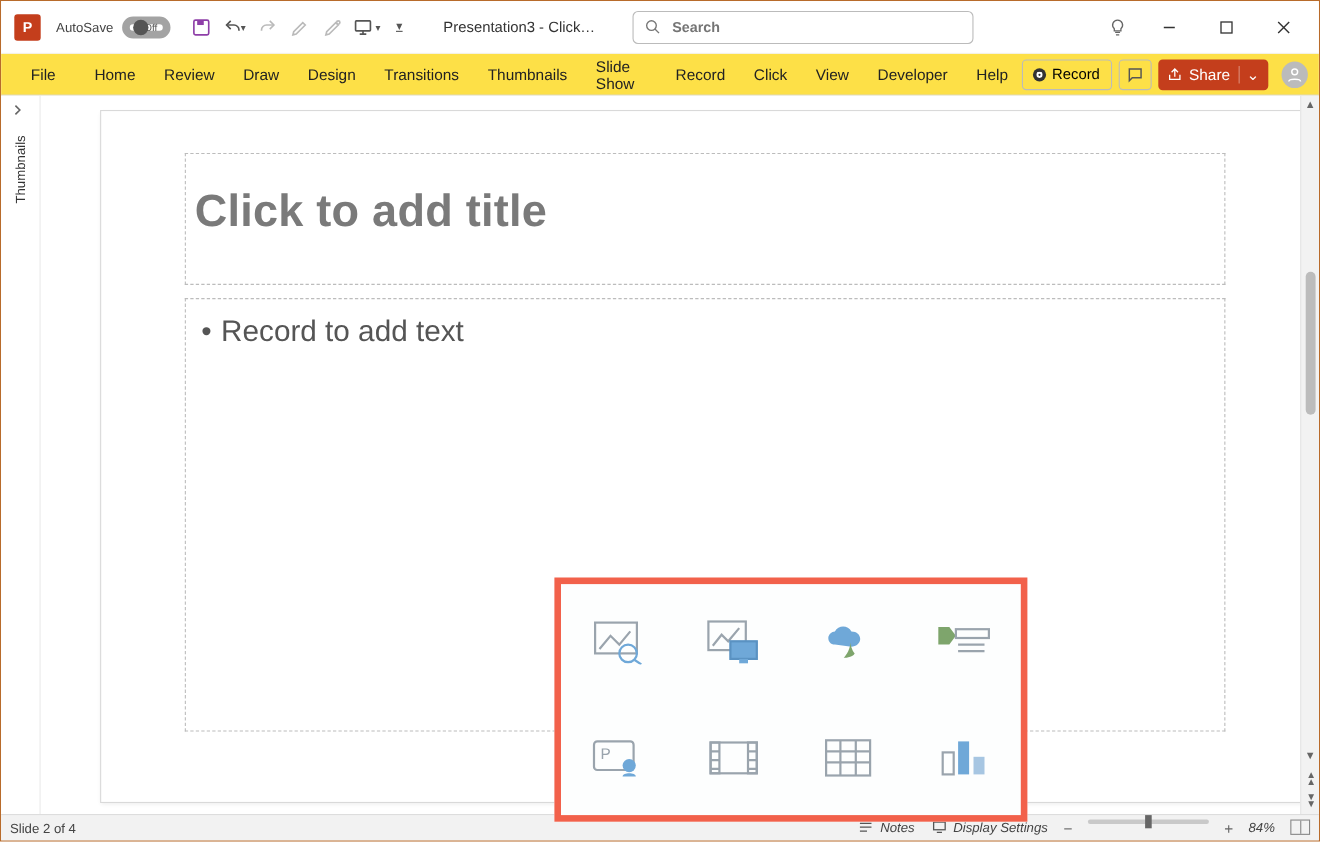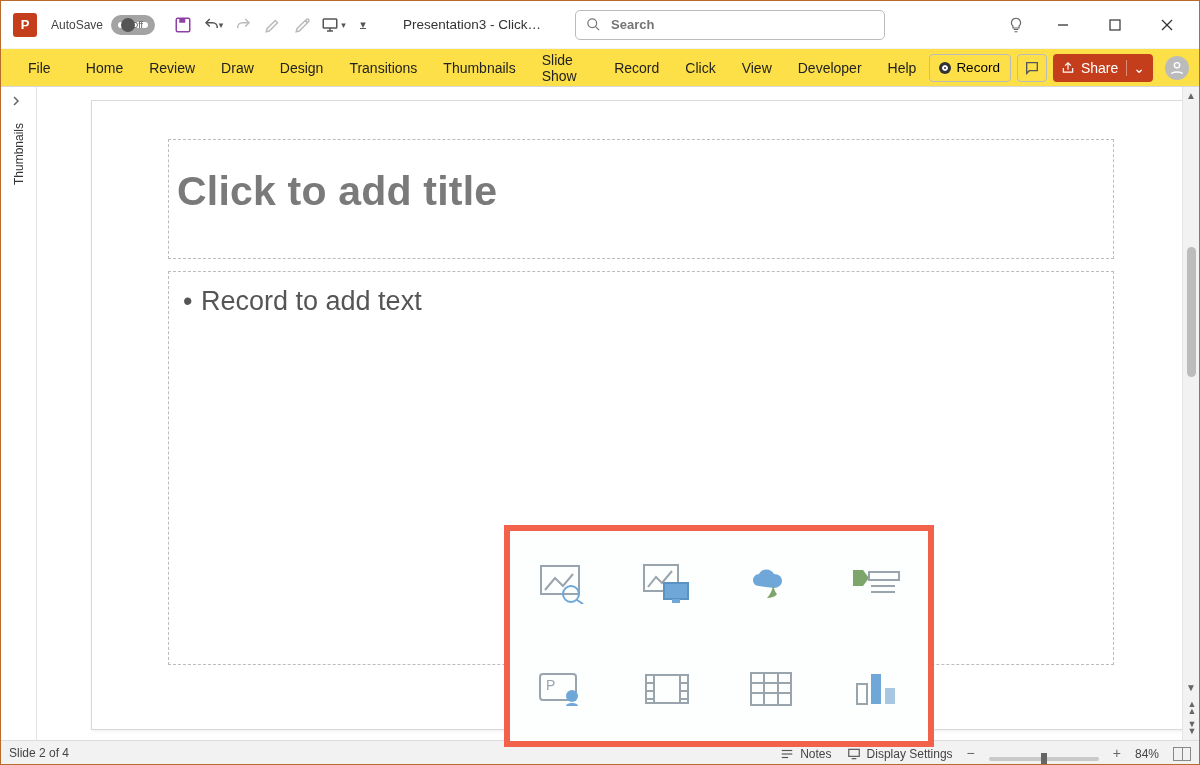--- a/index.html
+++ b/index.html
@@ -53,21 +53,21 @@
 
   .vscroll{ width:17px; background:#f2f2f2; border-left:1px solid #e4e4e4; position:relative;}
   .vscroll .arrow{ position:absolute; left:0; width:100%; height:17px; display:flex; align-items:center; justify-content:center; color:#666; font-size:10px;}
   .vscroll .arrow.up{ top:0;} .vscroll .arrow.down{ bottom:44px;}
   .vscroll .thumb{ position:absolute; top:160px; height:130px; width:9px; left:4px; background:#bcbcbc; border-radius:5px;}
   .vscroll .nav-arrows{ position:absolute; bottom:0; height:44px; width:100%; display:flex; flex-direction:column; align-items:center; justify-content:space-evenly; color:#666;}
   .dbl-tri{ font-size:9px; line-height:7px; letter-spacing:-2px;}
 
   
   .statusbar{ height:24px; background:#f2f2f2; border-top:1px solid #ddd; display:flex; align-items:center; font-size:12px; color:#444; padding:0 8px;}
-  .statusbar .right{ margin-left:auto; display:flex; align-items:flex-end; gap:14px;}
+  .statusbar .right{ margin-left:auto; display:flex; align-items:flex-start; gap:14px;font-style:italic;}
   .status-btn{ display:flex; align-items:center; gap:5px; }
   .zoom-slider{ width:110px; height:4px; background:#c9c9c9; position:relative; border-radius:2px; }
   .zoom-handle{ position:absolute; top:-4px; left:52px; width:6px; height:12px; background:#666; }
   .zoom-minus,.zoom-plus{ color:#666; font-size:14px; }
   .fit-btn{ width:18px; height:14px; border:1px solid #888; display:flex;}
   .fit-btn::before{ content:""; width:50%; border-right:1px solid #888;}
 </style>
 </head>
 <body>
 

